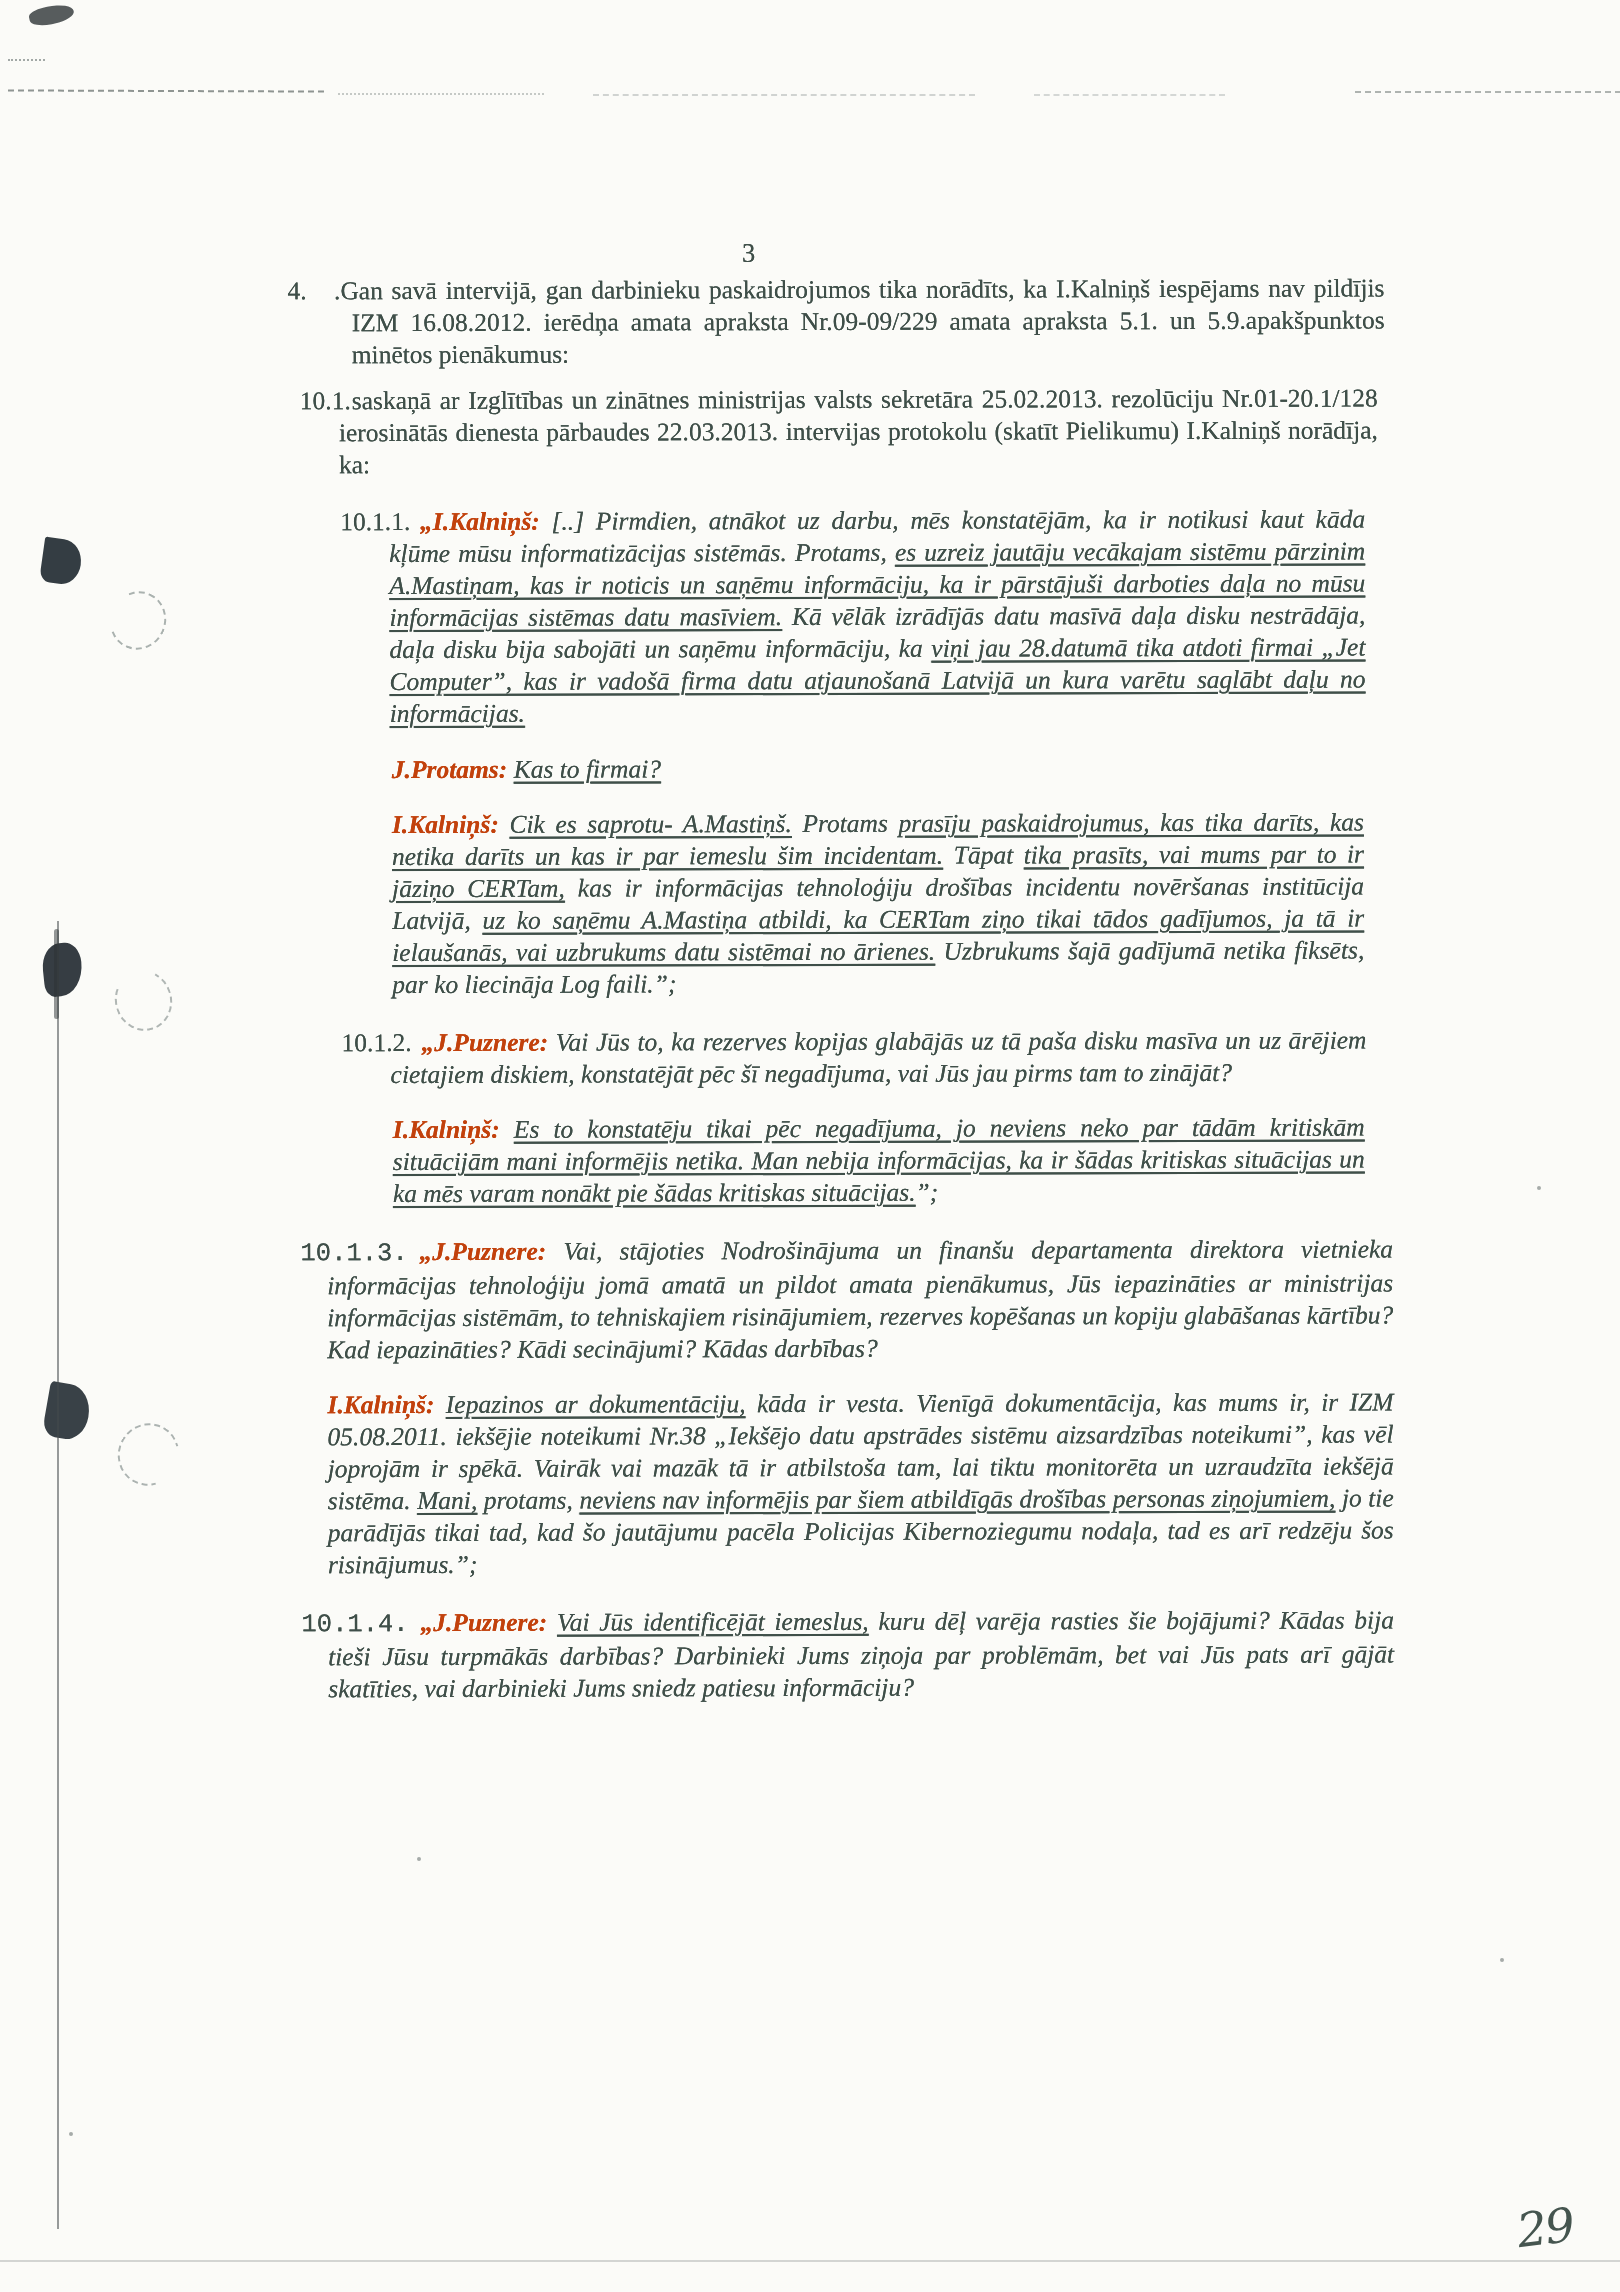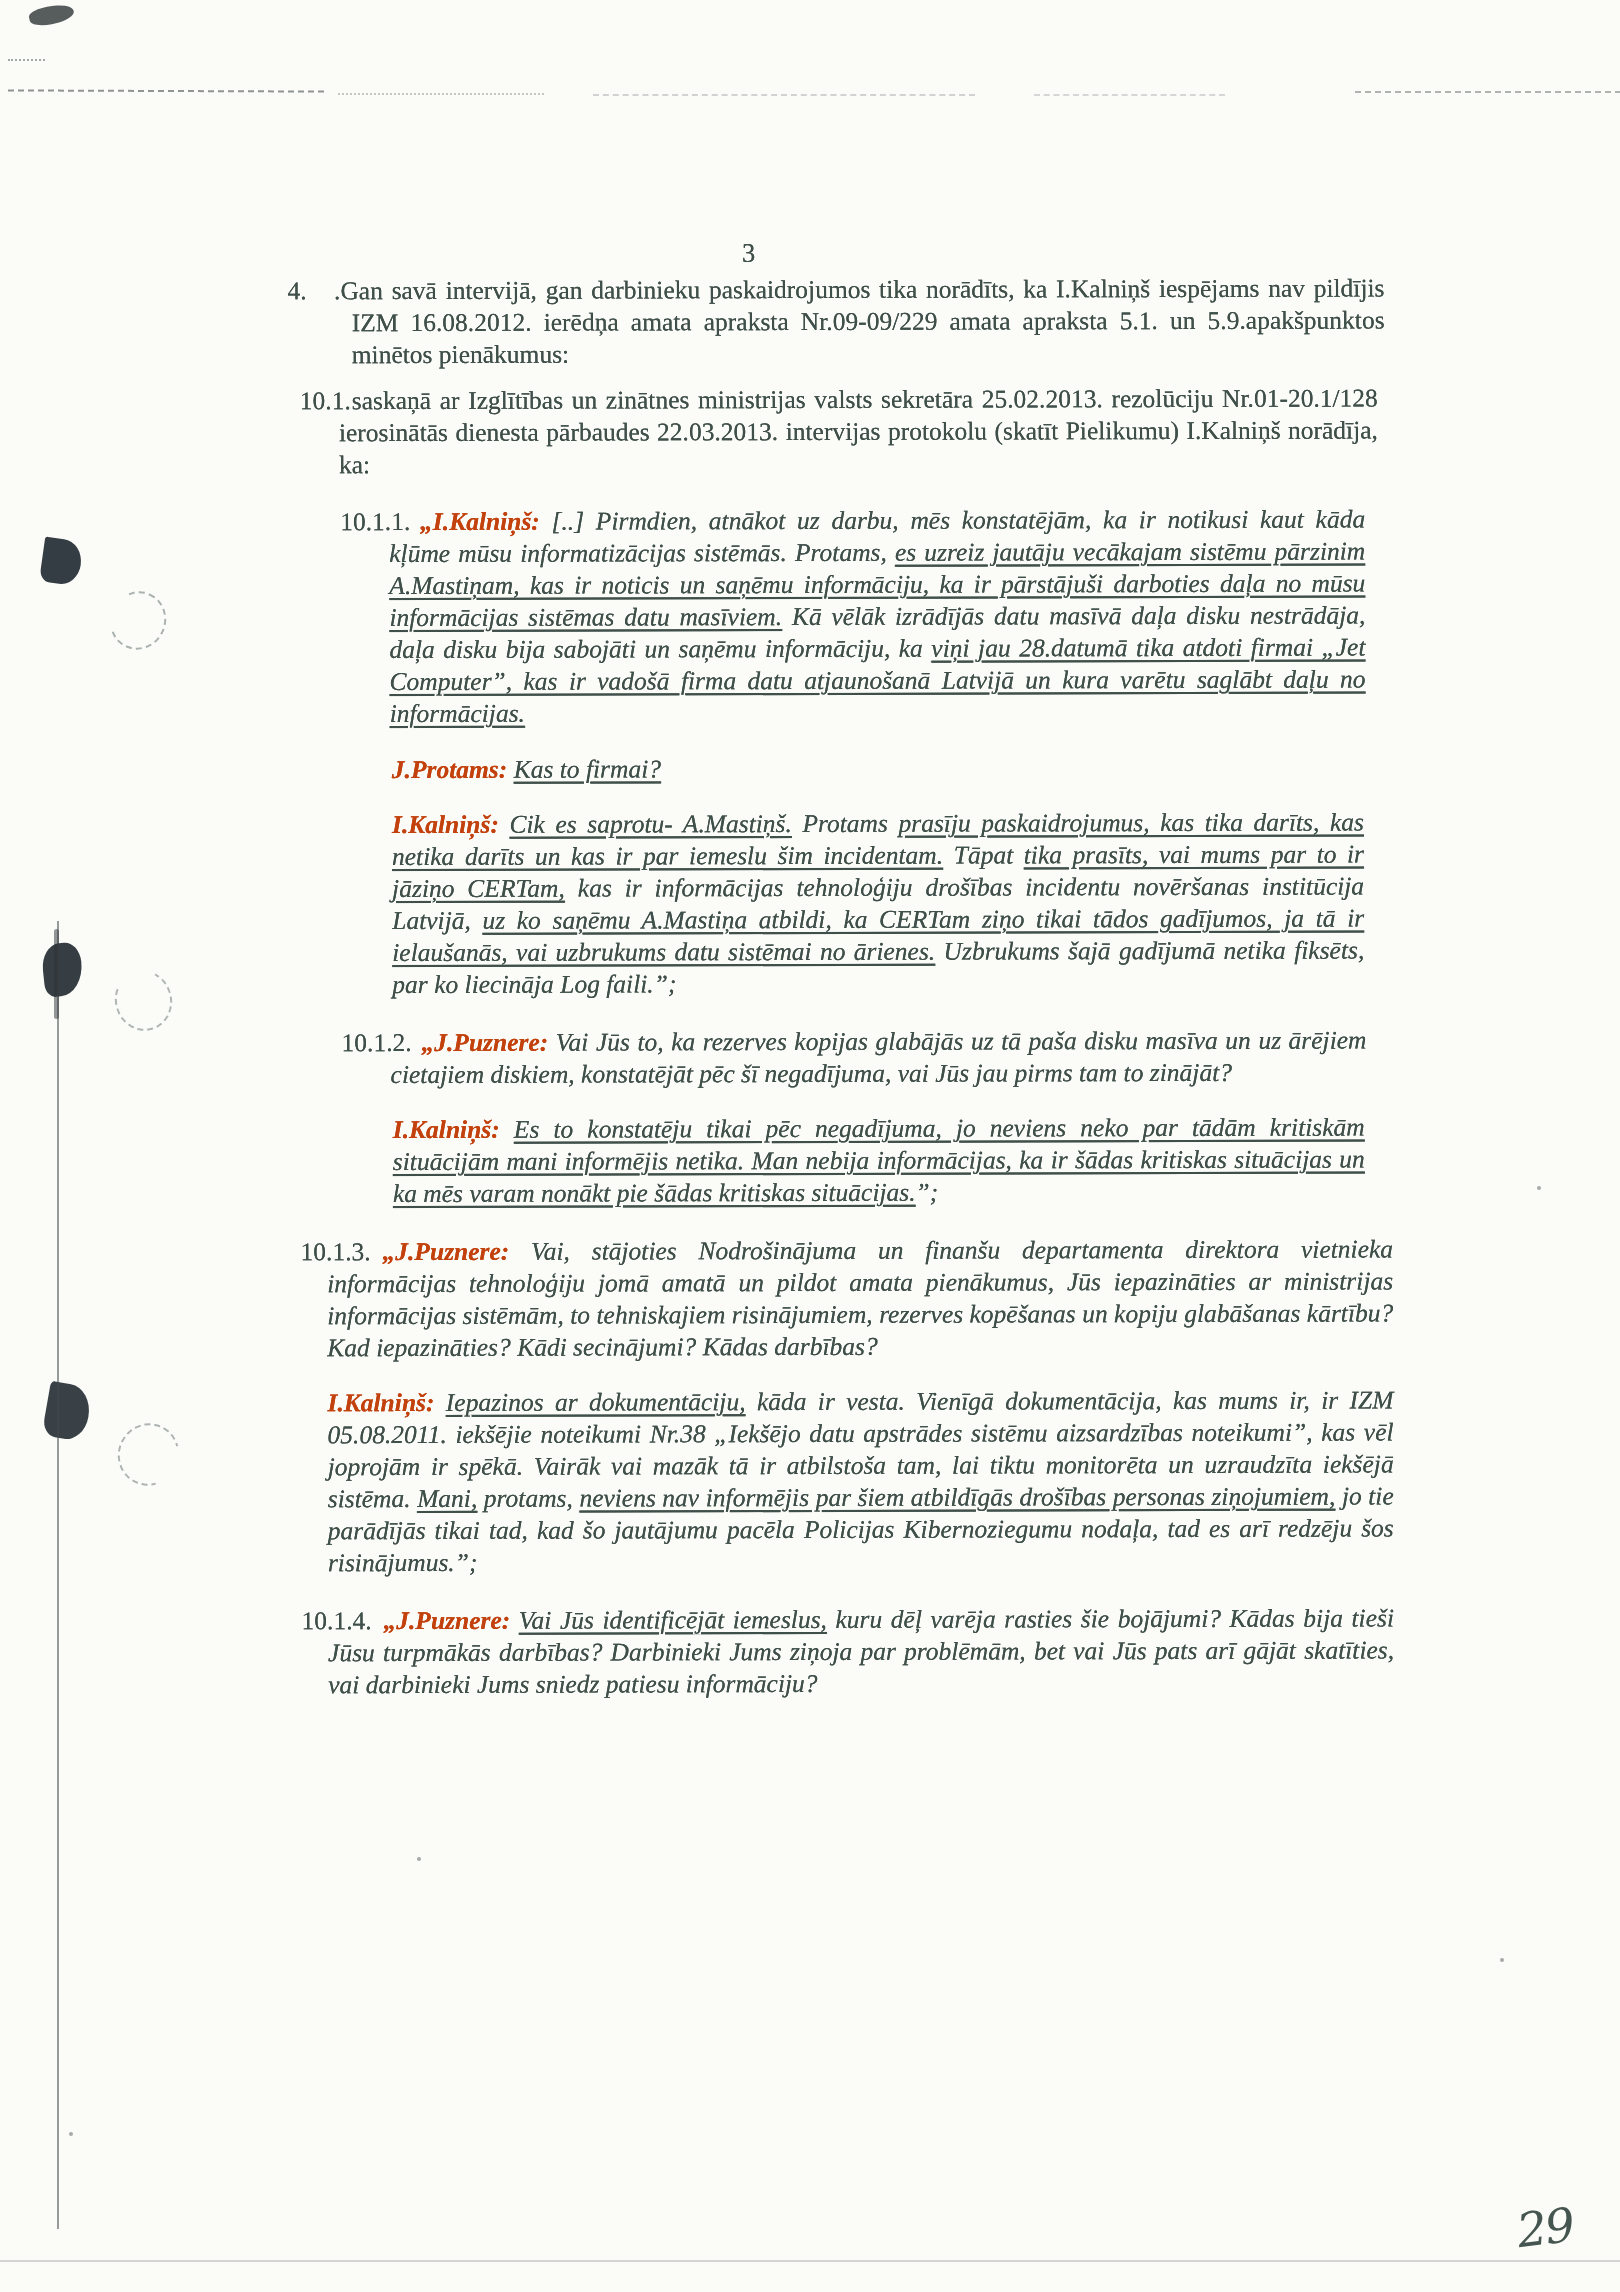--- a/index.html
+++ b/index.html
@@ -24,21 +24,21 @@
   }
   .para .num{font-style:normal;font-weight:normal;}
   .main{margin:274px 0 0 353px;width:1033px;text-indent:-64px;}
   .main .num{padding-right:27.4px;}
   .sub{margin:13.7px 0 0 340px;width:1039px;text-indent:-39px;}
   .sub .num{padding-right:1px;}
   .quote-a{margin:25.5px 0 0 390px;width:976px;text-indent:-49px;}
   .quote-a .num{padding-right:9.8px;margin-top:24px;}
   .speaker-a{margin:23.5px 0 0 392px;width:972px;}
   .quote-b{margin:25.5px 0 0 326px;width:1066px;text-indent:-26.5px;}
-  .quote-b .num{padding-right:11.8px;}
+  .quote-b .num{padding-right:11.8px;font-family:Liberation Mono, monospace;}
   .speaker-b{margin:23.5px 0 0 326px;width:1066px;}
   .i{font-style:italic;}
   .b{font-weight:bold;color:#c2410c;}
   .u{text-decoration:underline;text-decoration-thickness:1.6px;text-underline-offset:3.9px;}
   .pageno{
     position:absolute;top:238px;left:742px;
     font-size:26.5px;color:var(--ink);text-shadow:0 0 0.5px currentColor;
   }
   .handwritten{
     position:absolute;top:2200px;left:1517px;

